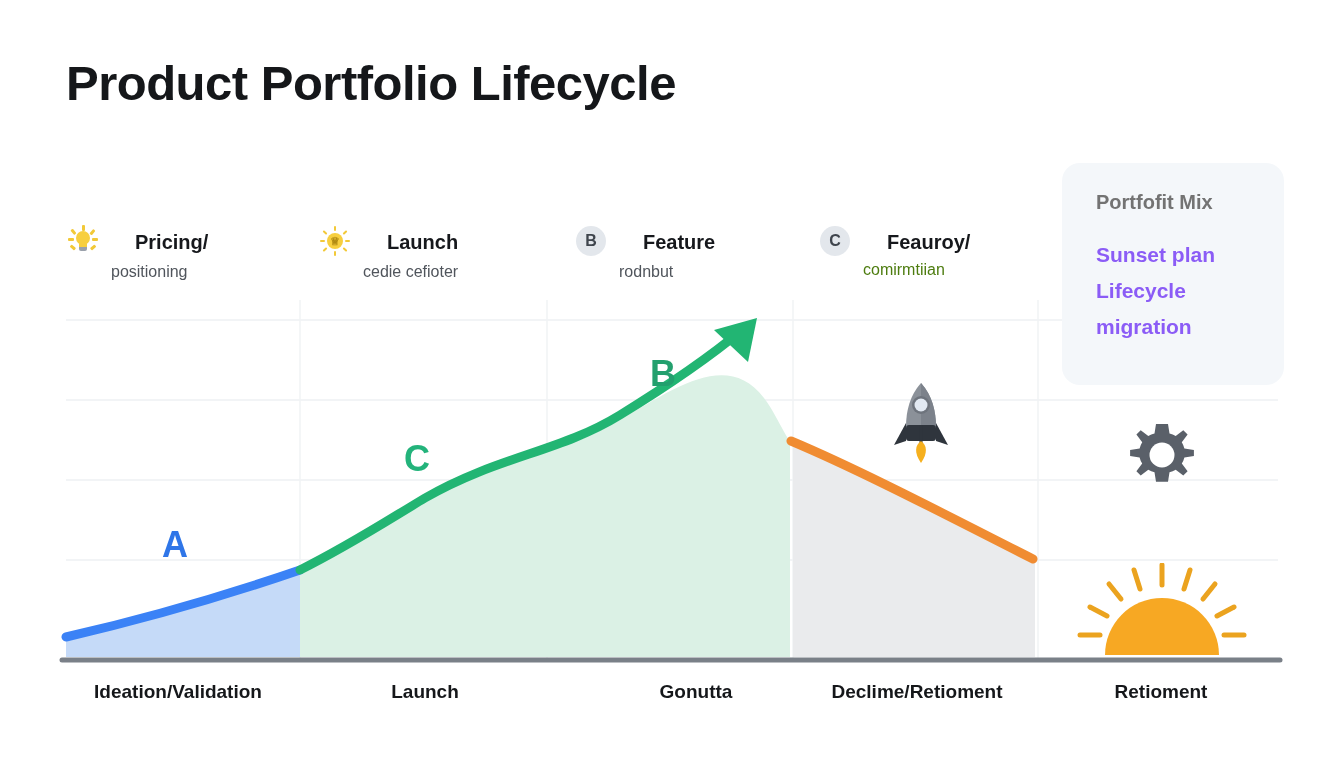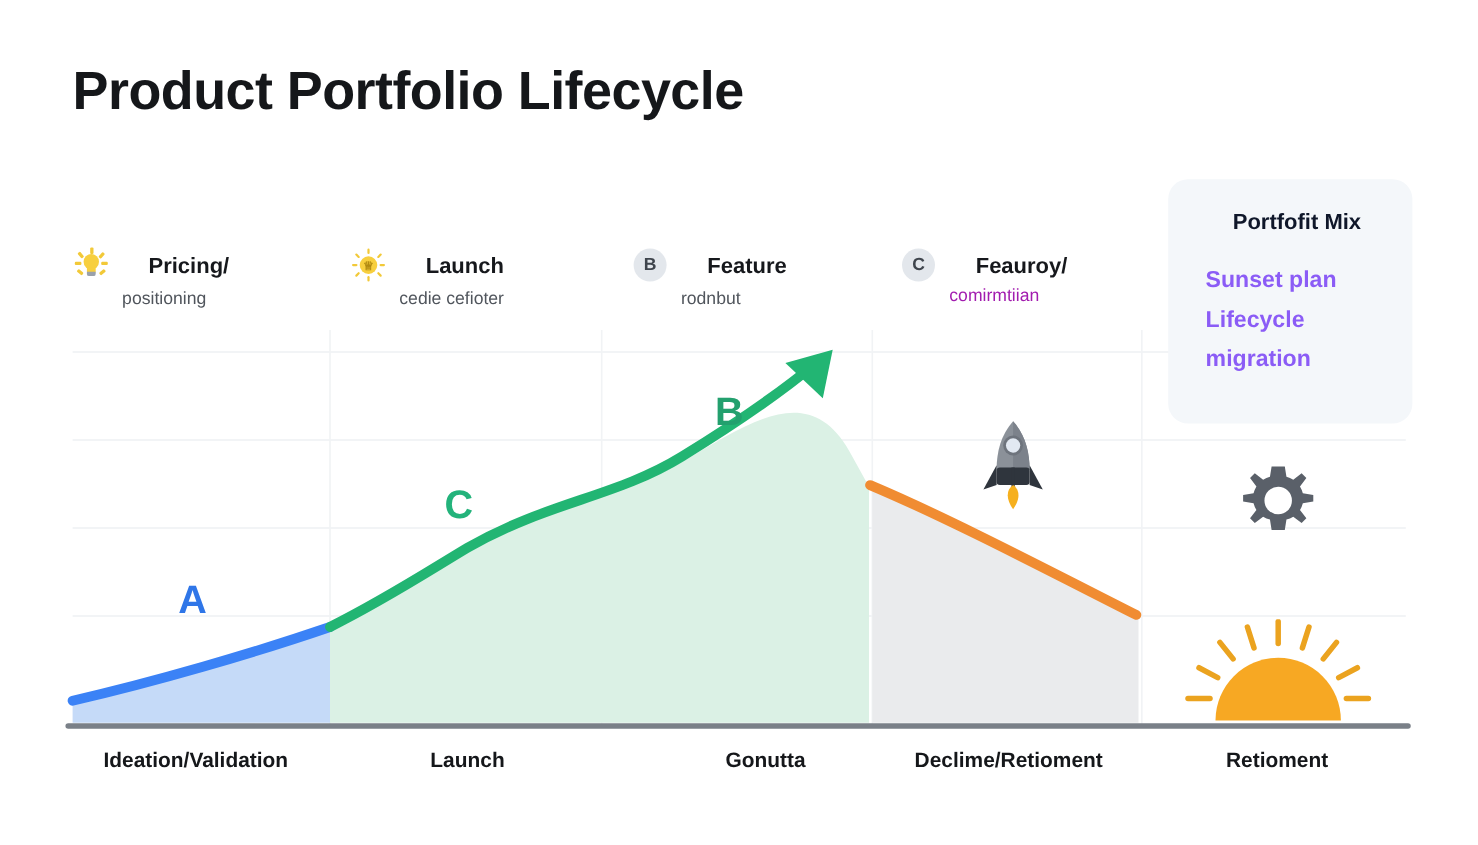--- a/index.html
+++ b/index.html
@@ -19,21 +19,21 @@
     letter-spacing:-0.5px;white-space:nowrap;
   }
 
   
   .annotations{position:absolute;left:66px;top:228px;width:1000px;height:95px;}
   .annot{position:absolute;top:0;width:230px;}
   .annot .head{display:flex;align-items:flex-start;gap:11px;}
   .annot .badge-wrap{width:34px;height:34px;flex:0 0 34px;display:flex;align-items:center;justify-content:center;margin-top:-4px;}
   .annot .a-title{font-size:20px;font-weight:bold;color:#16181c;line-height:24px;padding-top:2px;margin-left:24px;}
   .annot .a-sub{font-size:16px;color:#50555c;line-height:24px;margin-left:45px;margin-top:2px;}
-  .annot .a-sub2{font-size:16px;color:#a21caf;line-height:24px;margin-left:45px;}
+  .annot .a-sub2{font-size:16px;color:#4d7c0f;line-height:24px;margin-left:45px;}
 
   .circle-badge{
     width:30px;height:30px;border-radius:50%;
     background:#e3e7ec;color:#3f454d;
     display:flex;align-items:center;justify-content:center;
     font-size:16px;font-weight:bold;
   }
 
   
   .bulb{position:relative;width:30px;height:30px;}
@@ -46,21 +46,21 @@
   .sunface{position:relative;width:30px;height:30px;}
   .sunface .disc{position:absolute;left:7px;top:7px;width:16px;height:16px;border-radius:50%;background:#f7cf3f;}
   .sunface .glyph{position:absolute;left:7px;top:7px;width:16px;height:16px;display:flex;align-items:center;justify-content:center;font-size:11px;color:#b08a12;font-weight:bold;}
 
   
   .info-card{
     position:absolute;left:1062px;top:163px;width:222px;height:222px;
     background:#f4f7fa;border-radius:18px;
     padding:26px 22px 0 34px;box-sizing:border-box;
   }
-  .info-card .card-title{font-size:20px;font-weight:bold;color:#0f172a;line-height:26px;text-align:center;}
+  .info-card .card-title{font-size:20px;font-weight:bold;color:#737373;line-height:26px;}
   .info-card .card-body{margin-top:22px;font-size:21px;font-weight:bold;color:#8b5cf6;line-height:36px;}
 
   
   .chart{position:absolute;left:0;top:0;width:1344px;height:768px;pointer-events:none;}
 
   
   .axis-labels{position:absolute;left:0;top:681px;width:1344px;height:32px;}
   .axis-label{
     position:absolute;top:0;font-size:19px;font-weight:bold;color:#15171a;
     white-space:nowrap;transform:translateX(-50%);

